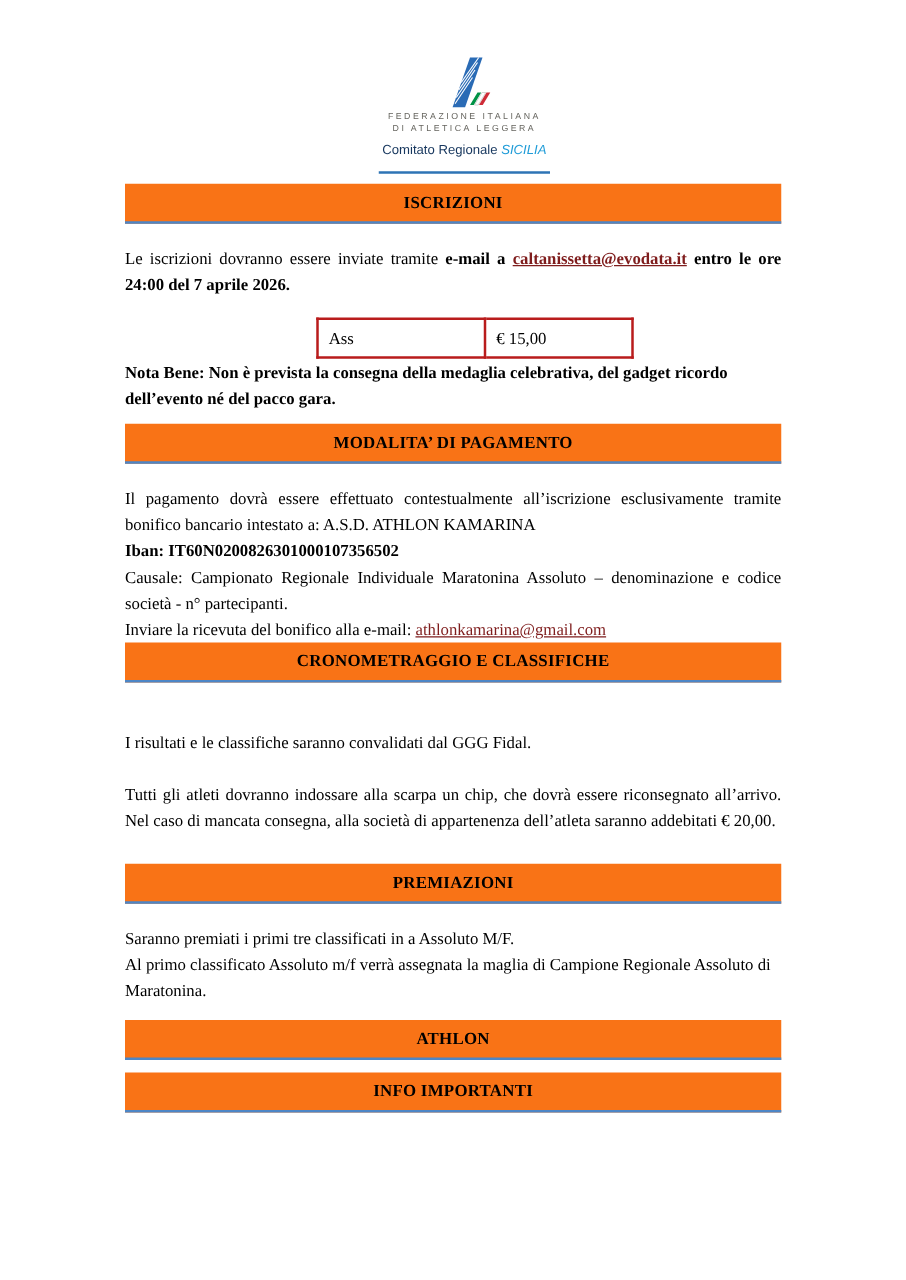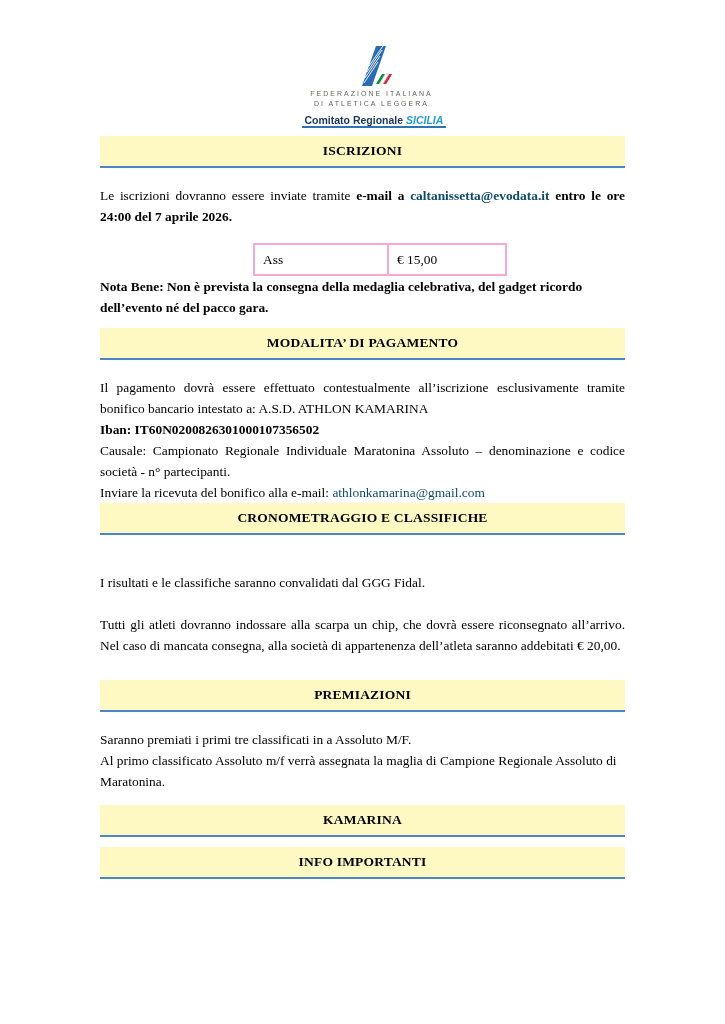--- a/index.html
+++ b/index.html
@@ -4,38 +4,38 @@
 <style>
   html,body{margin:0;padding:0;background:#e8e8e8;}
   .page{
     position:relative;width:725px;height:1024px;margin:0 auto;background:#ffffff;
     font-family:"Liberation Serif",serif;color:#000;overflow:hidden;
   }
   .logo-block{width:140px;margin:0 auto;padding-top:44px;text-align:center;transform:translateX(9px);}
   .logo-mark{display:block;margin:0 auto;}
   .fed-text{margin-top:3px;font-family:"Liberation Sans",sans-serif;font-size:7px;
     letter-spacing:2px;color:#66655f;line-height:9.5px;white-space:nowrap;}
-  .committee{display:inline-block;margin-top:4px;padding:2px 3px 0;
+  .committee{display:inline-block;margin-top:4px;padding:2px 3px 11px;
     border-bottom:2px solid #2e74b5;font-family:"Liberation Sans",sans-serif;
-    font-weight:bold;font-size:10.5px;white-space:nowrap;}
+    font-weight:normal;font-size:10.5px;white-space:nowrap;}
   .committee .navy{color:#17375e;}
   .committee .azure{color:#1f9cd8;font-style:italic;}
   .content{margin:0 100px;width:525px;}
   .bar{
-    height:30px;line-height:30px;background:#fef9c3;border-bottom:2px solid #4d86c6;
+    height:30px;line-height:30px;background:#f97316;border-bottom:2px solid #4d86c6;
     text-align:center;font-weight:bold;font-size:13.5px;letter-spacing:.2px;
   }
   .bar.first{margin-top:8px;}
   p{margin:0;font-size:13.4px;line-height:21px;}
   .just{text-align:justify;}
   b,.bold{font-weight:bold;}
-  a.doclink{color:#0c4a6e;cursor:pointer;}
+  a.doclink{color:#7f1d1d;text-decoration:underline;cursor:pointer;}
   .quote-head{margin-top:11px;text-align:center;font-weight:bold;font-size:13.5px;line-height:17px;}
   .fee-table{margin:16px 0 0 153px;border-collapse:collapse;}
-  .fee-table td{border:2px solid #f9a8d4;height:29px;font-size:13.4px;
+  .fee-table td{border:2px solid #b91c1c;height:29px;font-size:13.4px;
     padding:0 0 0 8px;vertical-align:middle;}
   .fee-table td.c1{width:124px;}
   .fee-table td.c2{width:108px;}
   .mt-para{margin-top:17px;}
   .mt-bar{margin-top:10px;}
 </style>
 </head>
 <body>
 
 <div class="page">
@@ -86,18 +86,18 @@
 
     <div class="bar" style="">CRONOMETRAGGIO E CLASSIFICHE</div>
     <p class="mt-para" style="margin-top:16px;"><br>
       <span>I risultati e le classifiche saranno convalidati dal GGG Fidal.</span></p>
     <p class="just" style="margin-top:21px;">Tutti gli atleti dovranno indossare alla scarpa un chip, che dovrà essere riconsegnato all’arrivo. Nel caso di mancata consegna, alla società di appartenenza dell’atleta saranno addebitati € 20,00.</p>
 
     <div class="bar" style="margin-top:24px;">PREMIAZIONI</div>
     <p class="mt-para"><span>Saranno premiati i primi tre classificati in a Assoluto M/F.</span><br>
       <span>Al primo classificato Assoluto m/f verrà assegnata la maglia di Campione Regionale Assoluto di Maratonina.</span></p>
 
-    <div class="bar" style="margin-top:13px;">KAMARINA</div>
+    <div class="bar" style="margin-top:13px;">ATHLON</div>
 
     <div class="bar" style="margin-top:10px;">INFO IMPORTANTI</div>
 
   </div>
 </div>
 
 </body></html>

